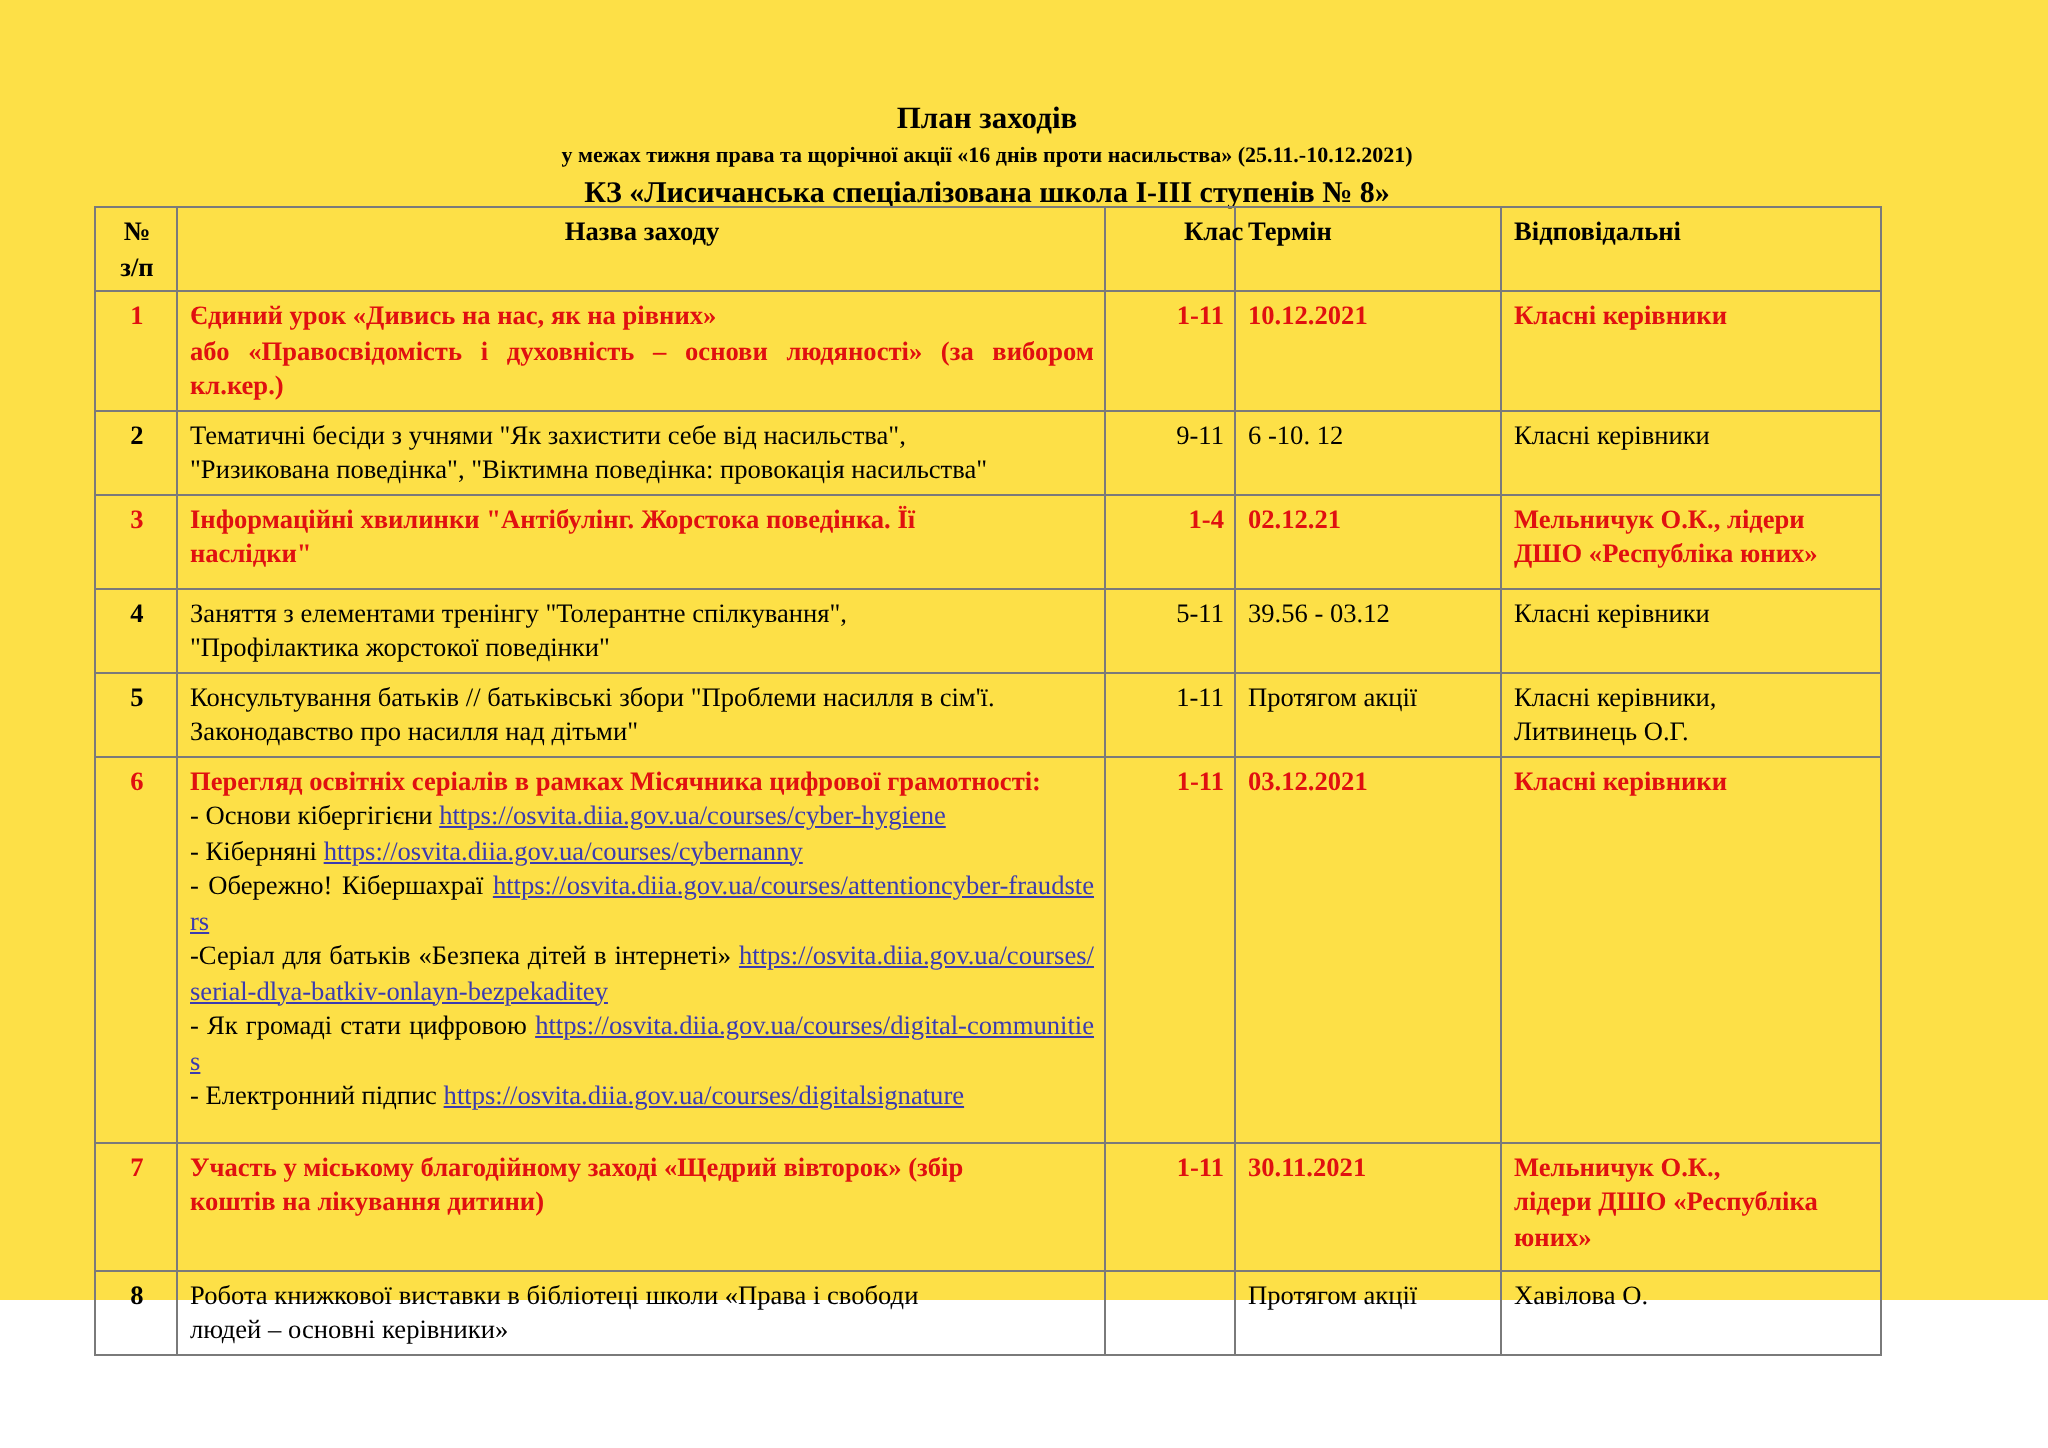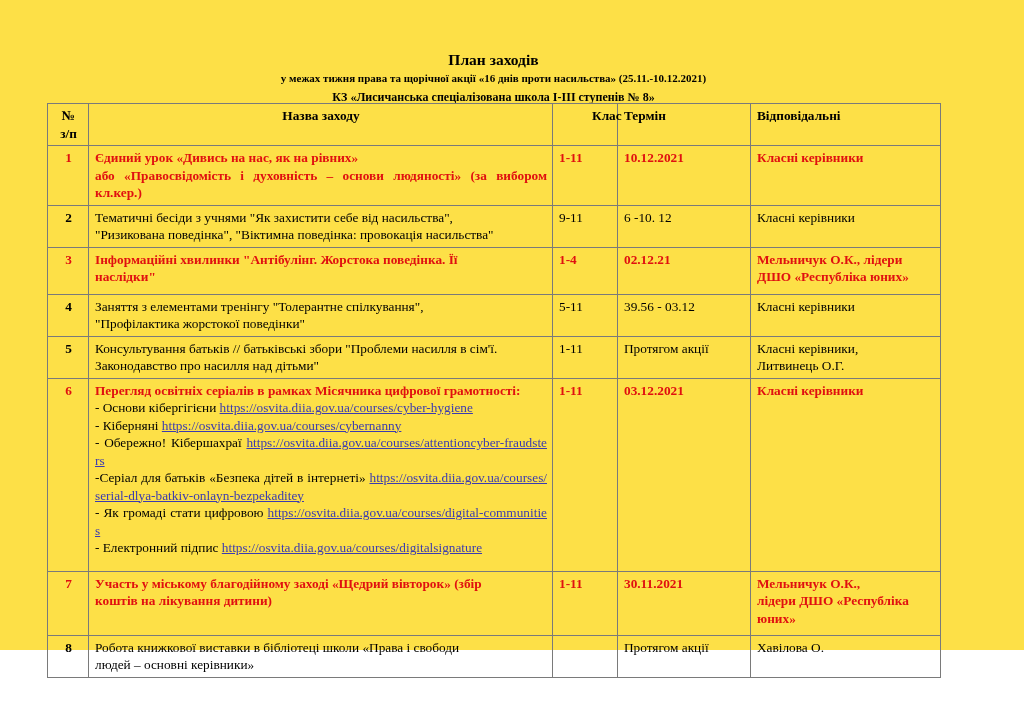--- a/index.html
+++ b/index.html
@@ -28,21 +28,21 @@
     top: 50px;
     width: 893px;
     text-align: center;
     font-weight: bold;
     font-size: 15.5px;
     line-height: 19px;
   }
   .doc-heading .hline { display: block; white-space: nowrap; }
   .doc-heading .hline-1 { font-size: 15.5px; }
   .doc-heading .hline-2 { font-size: 11px; }
-  .doc-heading .hline-3 { font-size: 12px; }
+  .doc-heading .hline-3 { font-size: 15px; }
 
   
   table.plan {
     position: absolute;
     left: 47px;
     top: 103px;
     width: 893px;
     border-collapse: collapse;
     table-layout: fixed;
   }
@@ -68,21 +68,21 @@
   }
   thead th.th-num  { text-align: center; }
   thead th.th-name { text-align: center; }
   thead th.th-class{ text-align: center; padding-left: 39px; }
 
   td.num {
     text-align: center;
     font-weight: bold;
     font-size: 13.8px;
   }
-  td.cls { text-align: left; }
+  td.cls { text-align: right; }
 
   
   tr.red td, tr.red td.num { color: #e01010; font-weight: bold; }
   tr.red td.cls { color: #e01010; font-weight: bold; }
 
   .justify { text-align: justify; text-justify: inter-word; }
 
   a.link, .link {
     color: #3b3bb0;
     text-decoration: underline;

